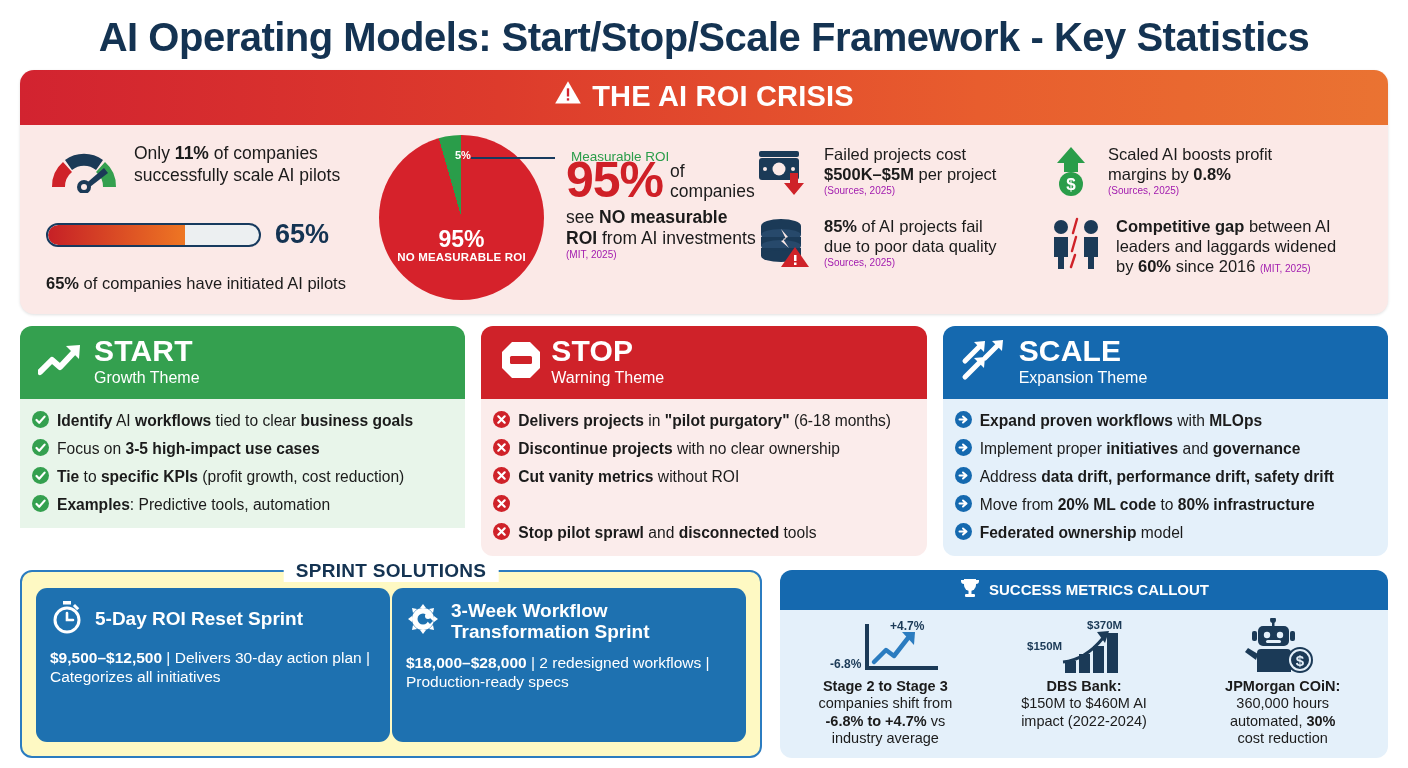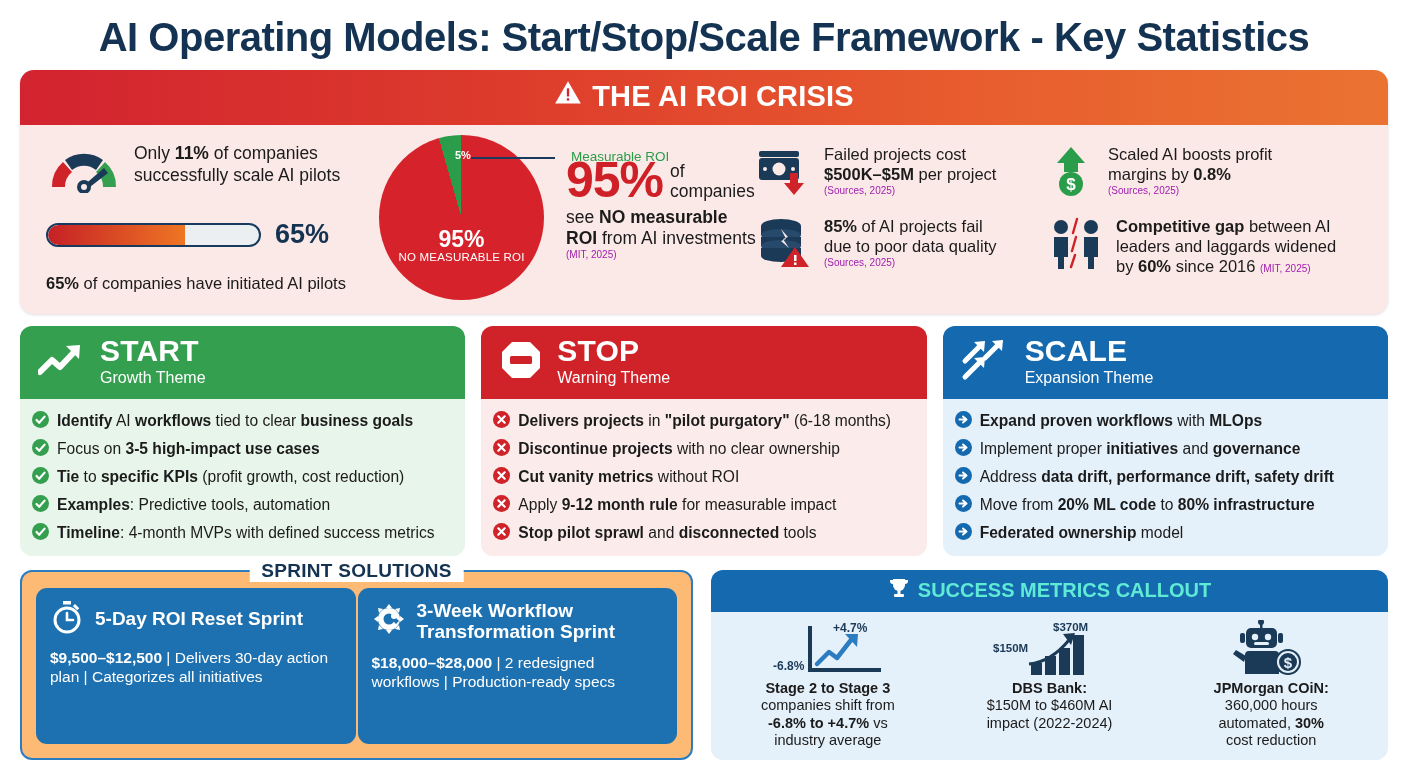--- a/index.html
+++ b/index.html
@@ -63,21 +63,21 @@
   .pie {
     width: 165px; height: 165px; border-radius: 50%;
     background: conic-gradient(#d6222b 0 344deg, #2a9d4a 344deg 360deg);
     position: relative;
   }
   .pie-center-label {
     position: absolute; left: 0; right: 0; top: 92px;
     text-align: center; color: #fff; line-height: 1.05;
   }
   .pie-center-label .big { font-size: 23px; font-weight: bold; display:block; }
-  .pie-center-label .sm { font-size: 11.5px; font-weight: normal; display:block; letter-spacing:.2px; }
+  .pie-center-label .sm { font-size: 11.5px; font-weight: bold; display:block; letter-spacing:.2px; }
   .pie-slice-lbl {
     position: absolute; top: 14px; left: 76px;
     font-size: 11px; font-weight: bold; color: #fff;
   }
   .leader { position: absolute; top: 22px; left: 92px; width: 84px; height: 2px; background: #173a5e; }
   .measurable-lbl { position:absolute; top: 14px; left: 192px; font-size: 13.5px; font-weight: normal; color: #2a9d4a; white-space: nowrap; }
 
   .pie-text { padding-left: 22px; padding-top: 22px; width: 215px; }
   .pie-95 { display:flex; align-items:flex-start; gap: 7px; }
   .pie-95 .num { font-size: 50px; font-weight: bold; color: #cf2027; line-height: .95; letter-spacing: -1px;}
@@ -85,55 +85,55 @@
   .pie-desc { font-size: 17.5px; line-height: 1.2; margin-top: 2px; color:#1b1b1b; }
   .src { font-size: 10px; color: #a21caf; }
 
   .stat-row { display: flex; gap: 11px; align-items: flex-start; margin-bottom: 16px; }
   .stat-txt { font-size: 16.5px; line-height: 1.2; color: #1b1b1b; }
   .icon-box { flex: none; }
 
   
   .panels { display: flex; gap: 16px; margin-top: 12px; }
   .panel { flex: 1; border-radius: 12px; overflow: hidden; }
-  .panel-head { display: flex; align-items: center; gap: 14px; padding: 10px 18px 12px; color: #fff; }
+  .panel-head { display: flex; align-items: center; gap: 8px; padding: 10px 18px 12px; color: #fff; }
   .panel-head .titles .t { font-size: 30px; font-weight: bold; line-height: 1; letter-spacing: .2px; }
   .panel-head .titles .s { font-size: 16px; margin-top: 3px; }
   .p-start .panel-head { background: #34a04f; }
   .p-stop  .panel-head { background: #cf2229; }
   .p-scale .panel-head { background: #1569af; }
   .p-start .panel-body { background: #e8f5ea; }
   .p-stop  .panel-body { background: #fbeceb; }
   .p-scale .panel-body { background: #e4f0fa; }
   .panel-body { padding: 10px 12px 12px 12px; }
   .bullet { display: flex; gap: 8px; align-items: center; margin-bottom: 5px; font-size: 15.6px; line-height: 1.22; color:#1b1b1b;}
   .bullet:last-child { margin-bottom: 0; }
   .bdot { flex: none; margin-top: 2px; }
 
   
   .bottom { display: flex; gap: 18px; margin-top: 14px; }
   .sprint-box {
-    width: 673px; border: 2px solid #2b7cc0; border-radius: 12px;
-    background: #fdba74; position: relative; padding: 16px 14px 14px;
+    width: 742px; border: 2px solid #2b7cc0; border-radius: 12px;
+    background: #fef9c3; position: relative; padding: 16px 14px 14px;
     display: flex; gap: 2px;
   }
   .sprint-legend {
     position: absolute; top: -12px; left: 50%; transform: translateX(-50%);
     background: #ffffff; padding: 0 12px; font-size: 19px; font-weight: bold;
     color: #143352; letter-spacing: .3px; white-space: nowrap;
   }
   .sprint-card { flex: 1; background: #1e71b0; border-radius: 11px; padding: 12px 14px 13px; color: #fff; }
   .sprint-card .hd { display: flex; align-items: center; gap: 11px; }
   .sprint-card .hd .ht { font-size: 19px; font-weight: bold; line-height: 1.12; }
   .sprint-card .bd { font-size: 15.5px; line-height: 1.25; margin-top: 10px; }
 
   .success-box { flex: 1; border-radius: 12px; overflow: hidden; }
   .success-head {
-    background: #1569af; color: #5eead4; text-align: center; font-weight: bold;
-    font-size: 20px; padding: 7px 0 8px; display:flex; align-items:center; justify-content:center; gap: 8px;
+    background: #1569af; color: #ffffff; text-align: center; font-weight: bold;
+    font-size: 15px; padding: 7px 0 8px; display:flex; align-items:center; justify-content:center; gap: 8px;
   }
   .success-body { background: #e4f0fa; display: flex; padding: 8px 6px 10px; height: 148px; }
   .sm-col { flex: 1; text-align: center; display:flex; flex-direction:column; align-items:center; }
   .sm-art { height: 56px; display:flex; align-items:flex-end; justify-content:center; }
   .sm-cap { font-size: 14.5px; line-height: 1.2; color:#1b1b1b; margin-top: 4px; }
   b { font-weight: bold; }
 </style>
 </head>
 <body>
 
@@ -325,27 +325,20 @@
               </svg></span>
             <span><b>Tie</b><span> to </span><b>specific KPIs</b><span> (profit growth, cost reduction)</span></span>
           </div>
           <div class="bullet">
             <span class="bdot"><svg width="17" height="17" viewBox="0 0 17 17">
                 <circle cx="8.5" cy="8.5" r="8.5" fill="#34a04f"></circle>
                 <path d="M4.5 9 L7.2 11.8 L12.6 5.6" stroke="#fff" stroke-width="2.2" fill="none" stroke-linecap="round" stroke-linejoin="round"></path>
               </svg></span>
             <span><b>Examples</b><span>: Predictive tools, automation</span></span>
           </div>
-          <div class="bullet">
-            <span class="bdot"><svg width="17" height="17" viewBox="0 0 17 17">
-                <circle cx="8.5" cy="8.5" r="8.5" fill="#34a04f"></circle>
-                <path d="M4.5 9 L7.2 11.8 L12.6 5.6" stroke="#fff" stroke-width="2.2" fill="none" stroke-linecap="round" stroke-linejoin="round"></path>
-              </svg></span>
-            <span><b>Timeline</b><span>: 4-month MVPs with defined success metrics</span></span>
-          </div>
         </div>
     </div>
 
     <div class="panel p-stop">
       <div class="panel-head">
         <span>
           <svg width="44" height="42" viewBox="0 0 44 42">
               <path d="M13 3 h18 l10 10 v16 l-10 10 h-18 l-10 -10 v-16 z" fill="#fff"></path>
               <rect x="11" y="17" width="22" height="8" rx="1.5" fill="#cf2229"></rect>
             </svg>
@@ -375,21 +368,20 @@
                 <circle cx="8.5" cy="8.5" r="8.5" fill="#cf2229"></circle>
                 <path d="M5.3 5.3 L11.7 11.7 M11.7 5.3 L5.3 11.7" stroke="#fff" stroke-width="2.2" stroke-linecap="round"></path>
               </svg></span>
             <span><b>Cut vanity metrics</b><span> without ROI</span></span>
           </div>
           <div class="bullet">
             <span class="bdot"><svg width="17" height="17" viewBox="0 0 17 17">
                 <circle cx="8.5" cy="8.5" r="8.5" fill="#cf2229"></circle>
                 <path d="M5.3 5.3 L11.7 11.7 M11.7 5.3 L5.3 11.7" stroke="#fff" stroke-width="2.2" stroke-linecap="round"></path>
               </svg></span>
-            <span><span>Apply </span><b>9-12 month rule</b><span> for measurable impact</span></span>
           </div>
           <div class="bullet">
             <span class="bdot"><svg width="17" height="17" viewBox="0 0 17 17">
                 <circle cx="8.5" cy="8.5" r="8.5" fill="#cf2229"></circle>
                 <path d="M5.3 5.3 L11.7 11.7 M11.7 5.3 L5.3 11.7" stroke="#fff" stroke-width="2.2" stroke-linecap="round"></path>
               </svg></span>
             <span><b>Stop pilot sprawl</b><span> and </span><b>disconnected</b><span> tools</span></span>
           </div>
         </div>
     </div>

